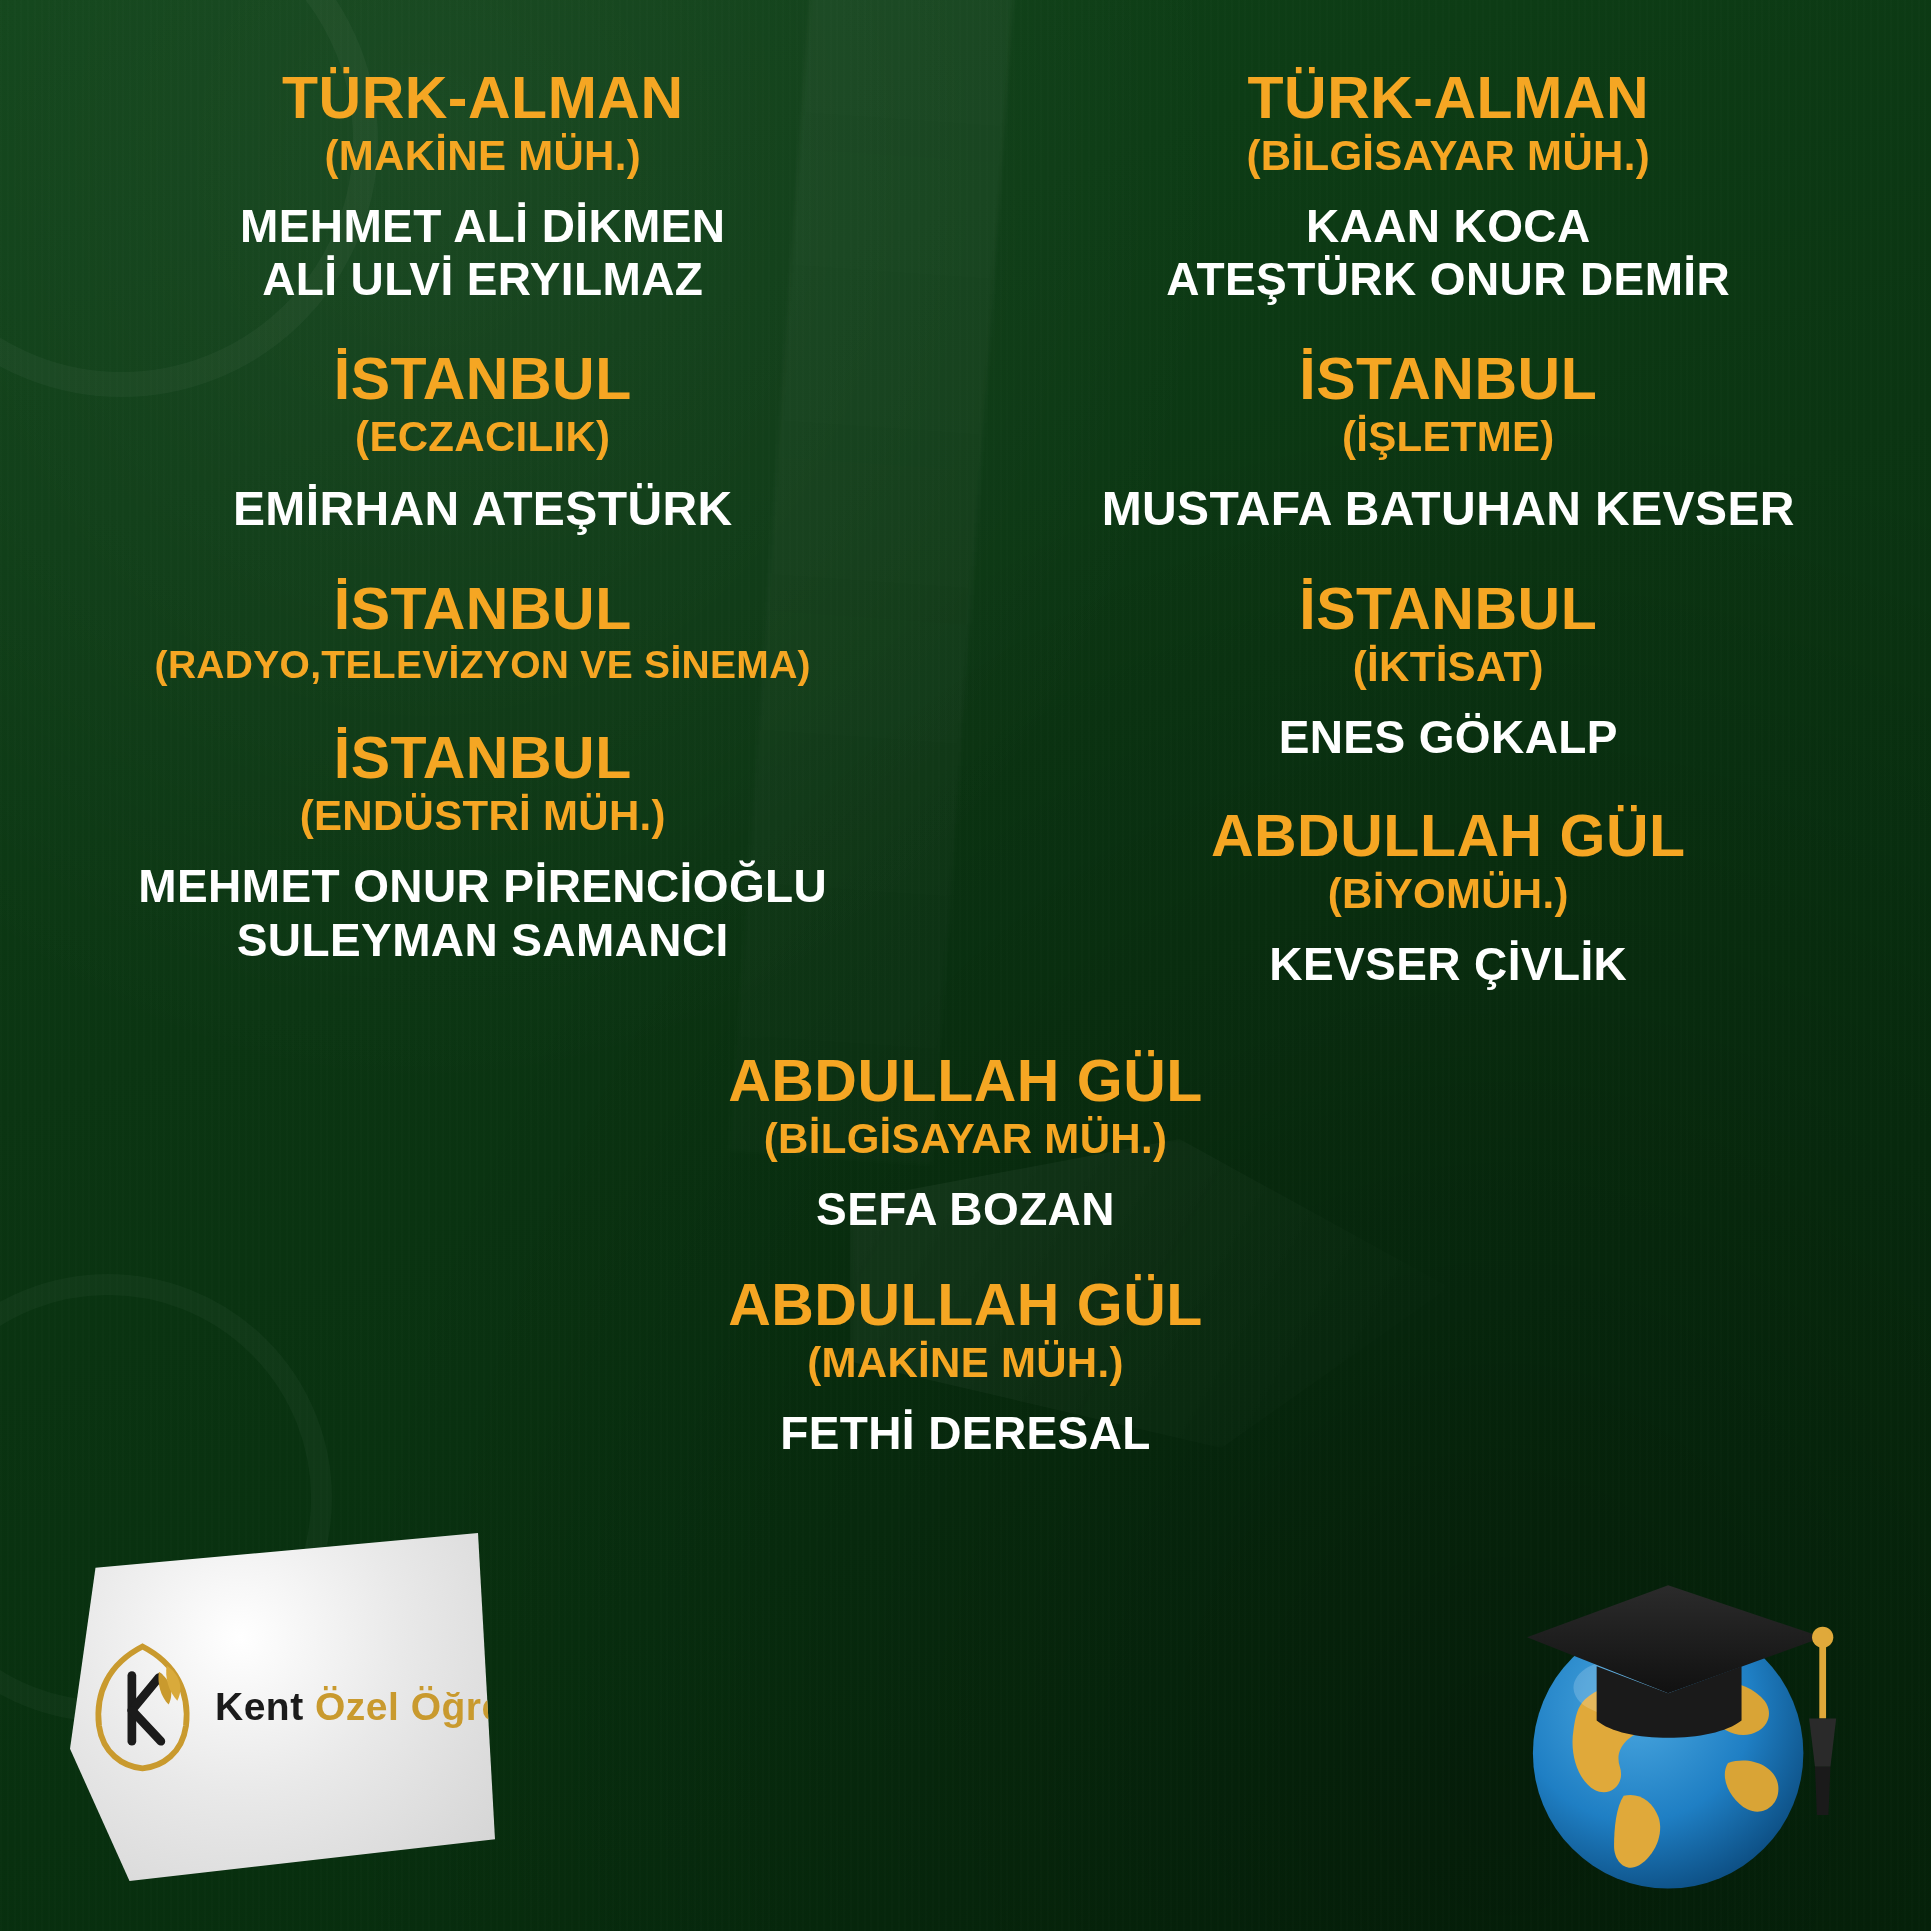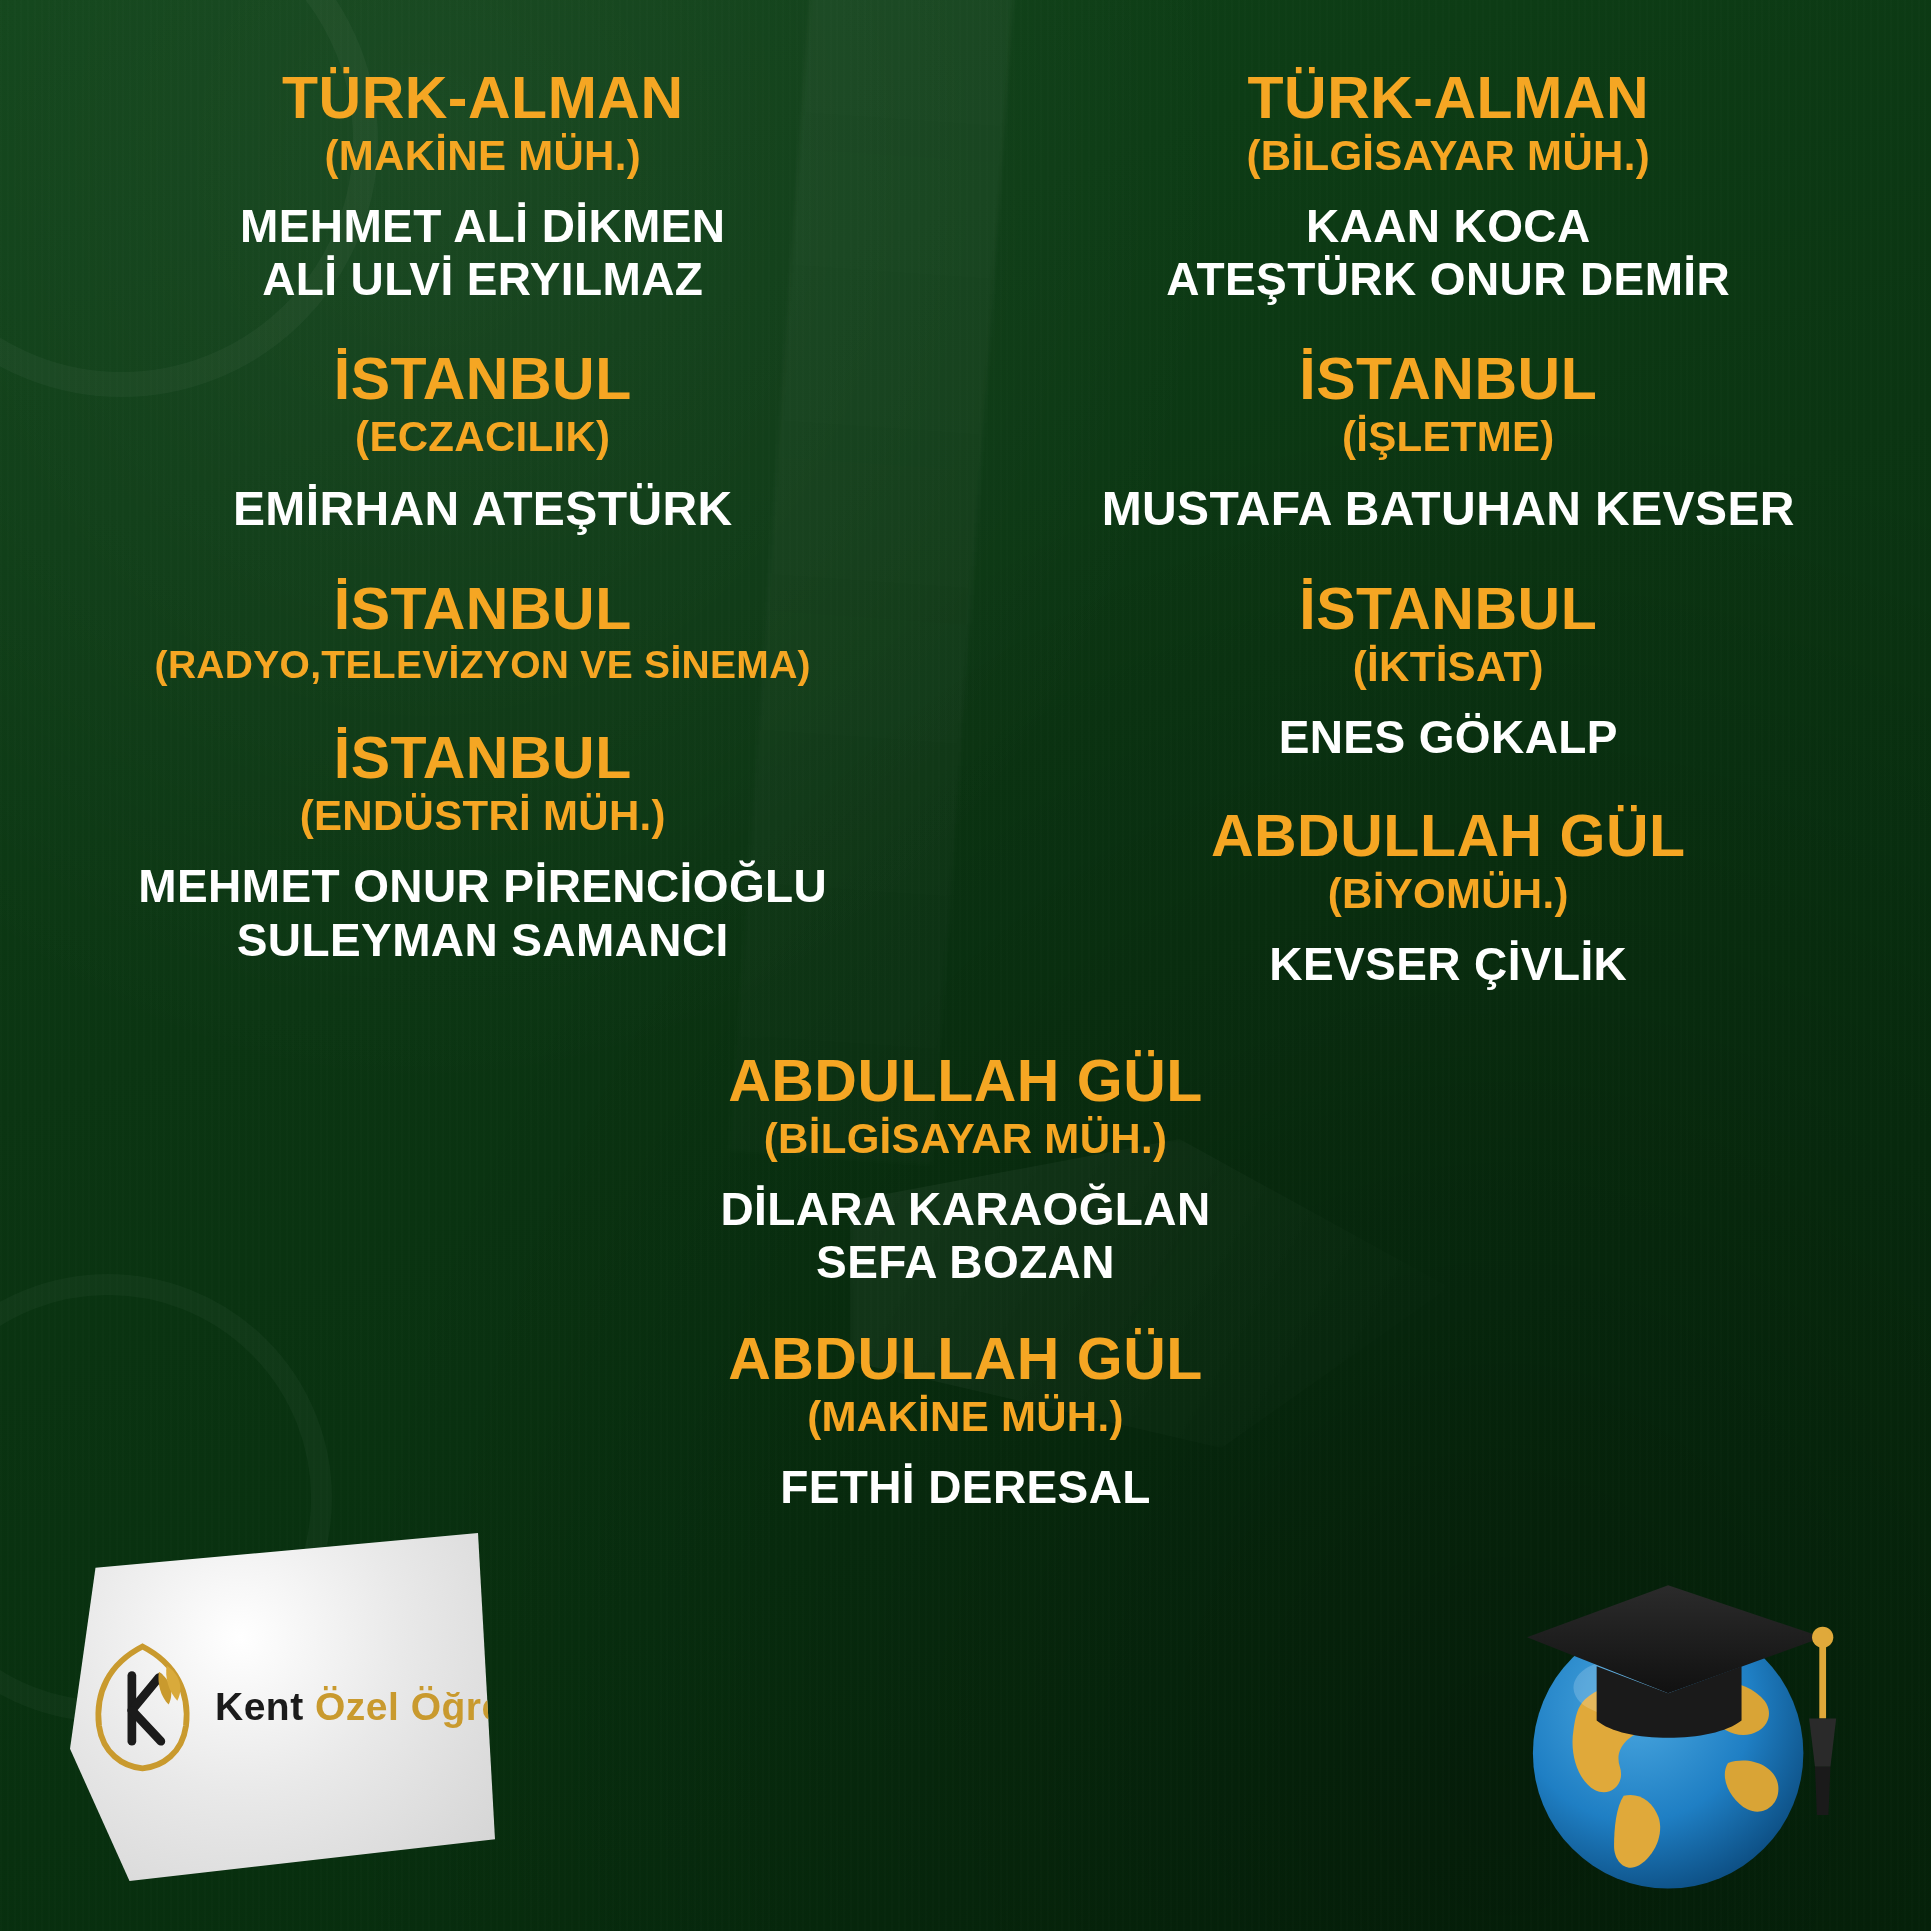--- a/index.html
+++ b/index.html
@@ -260,21 +260,20 @@
 
       </div>
     </div>
 
     <div class="center-blocks">
 
       <div class="block">
         <div class="uni">ABDULLAH GÜL</div>
         <div class="dept">(BİLGİSAYAR MÜH.)</div>
         <div class="names">
-          <div class="name">DİLARA KARAOĞLAN</div>
           <div class="name">SEFA BOZAN</div>
         </div>
       </div>
 
       <div class="block">
         <div class="uni">ABDULLAH GÜL</div>
         <div class="dept">(MAKİNE MÜH.)</div>
         <div class="names">
           <div class="name">FETHİ DERESAL</div>
         </div>

